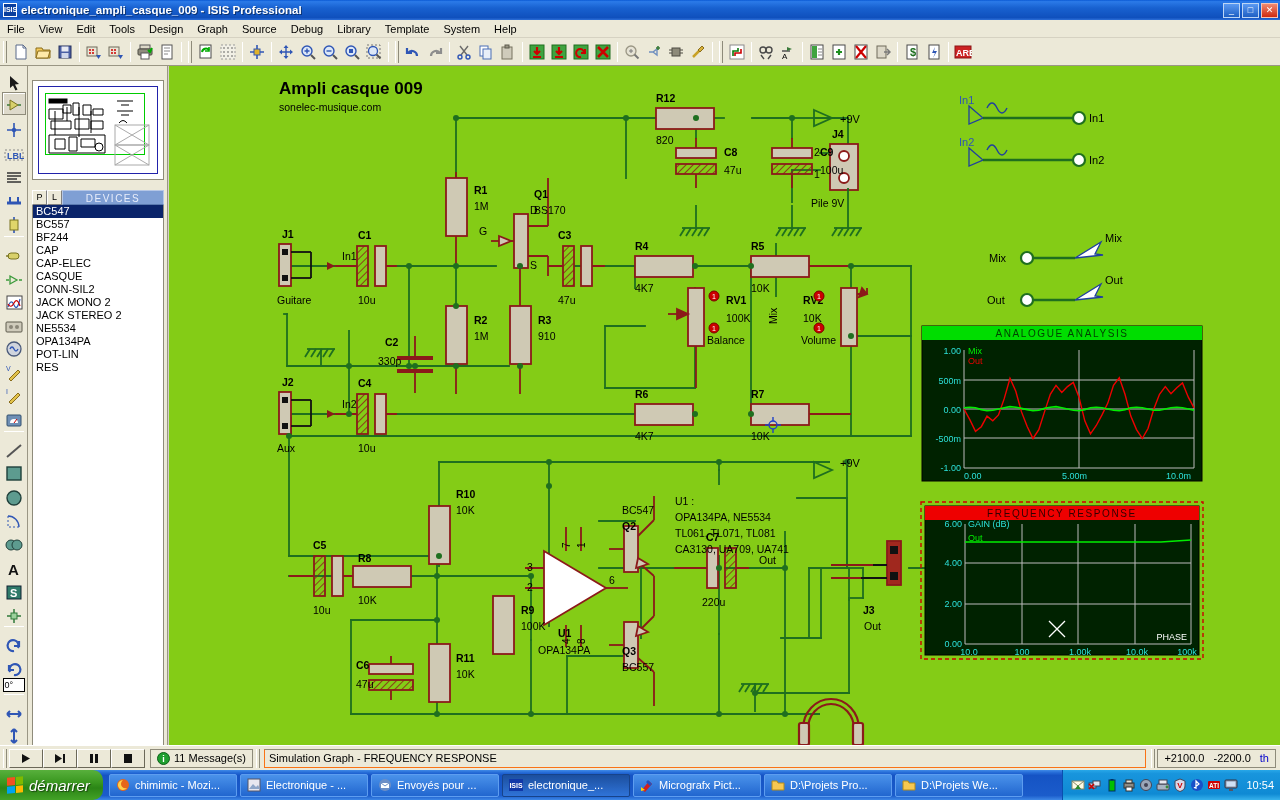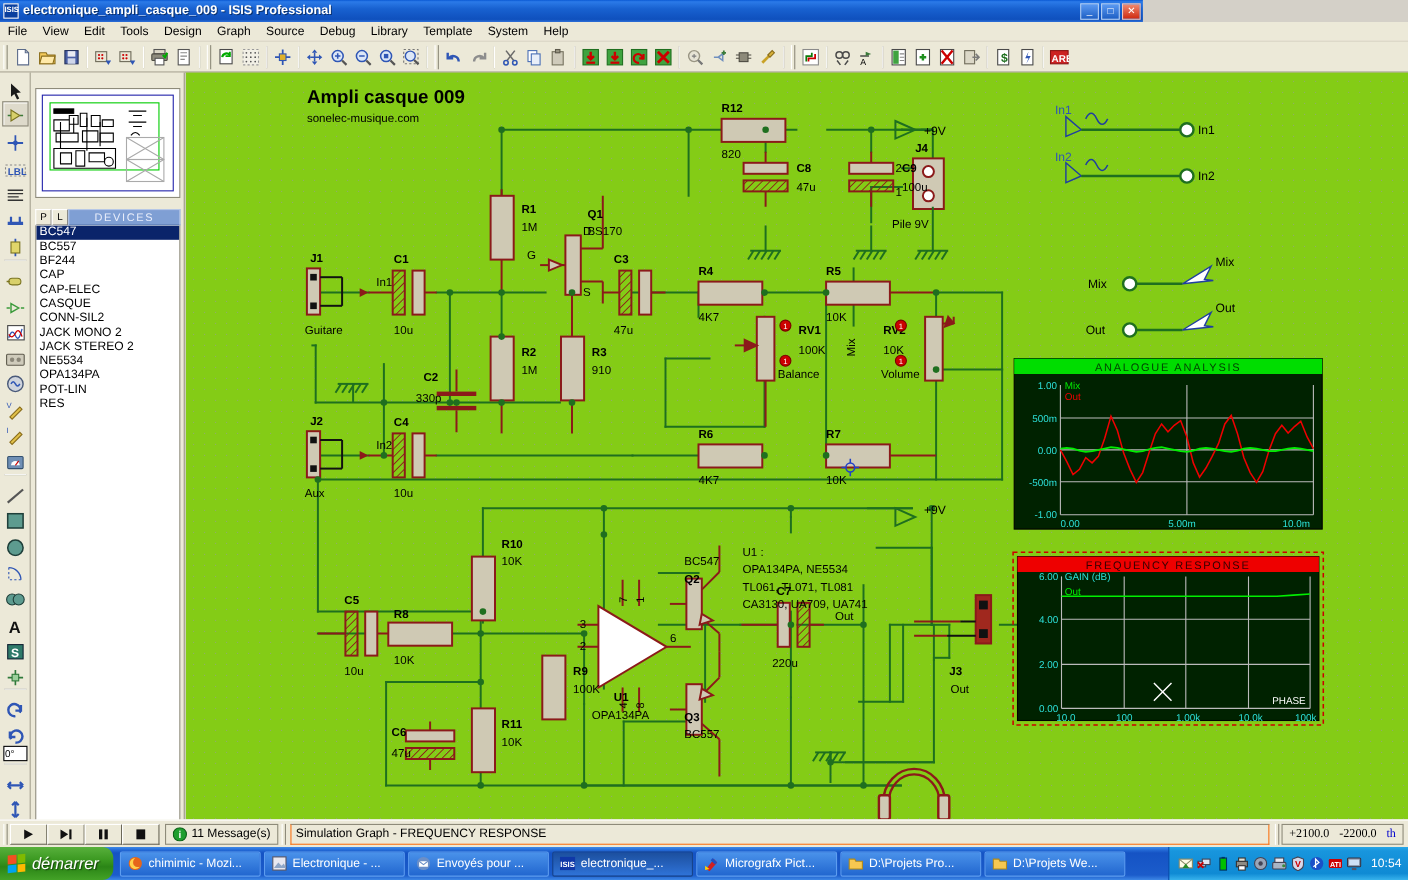--- a/index.html
+++ b/index.html
@@ -8,21 +8,21 @@
     width: 1280px; height: 800px;
     overflow: hidden;
     font-family: "Liberation Sans", sans-serif;
     font-size: 11px;
     background: #d4d0c8;
   }
   #app { position: relative; width: 1280px; height: 800px; }
 
   
   #titlebar {
-    position: absolute; left:0; top:0; width:1039px; height:20px;
+    position: absolute; left:0; top:0; width:1280px; height:20px;
     background: linear-gradient(to bottom, #0a59d4 0%, #2b7ae8 8%, #1861d0 40%, #0f50bd 88%, #2d6fd8 100%);
     display: flex; align-items: center;
   }
   #titlebar .tb-icon {
     width:14px;height:14px;margin-left:3px;margin-right:4px;
     background:#0a3f9e; border:1px solid #ffffff;
     color:#fff; font-size:7px; line-height:12px; text-align:center;
     font-family:"Liberation Sans", sans-serif; font-weight:bold;
   }
   #titlebar .tb-title {
@@ -132,21 +132,21 @@
     display:flex;align-items:center;justify-content:center;
   }
   .msgbox { display:flex;align-items:center;gap:4px; padding:0 6px; height:19px;
     border:1px solid #8e8b7a; background:#ece9d8; font-size:11px; color:#000;}
   .simbox { flex:1; height:19px; margin:0 2px; background:#ece9d8;
     border:1px solid #f97316; border-top-color:#8e8b7a;
     font-size:11px; color:#000; line-height:17px; padding-left:4px;
     overflow:hidden; white-space:nowrap;}
   .coordbox { height:19px; margin-right:4px; background:#ece9d8;
     border:1px solid #8e8b7a; font-size:11px; color:#000; line-height:17px;
-    padding:0 6px; white-space:nowrap; display:flex; align-items:flex-end; gap:9px;font-family:Liberation Serif, serif;}
+    padding:0 6px; white-space:nowrap; display:flex; align-items:flex-end; gap:9px;}
   .coordbox .th { color:#0000cc; }
 
   
   #taskbar {
     position:absolute; left:0; top:770px; width:1280px; height:30px;
     background: linear-gradient(to bottom,#3f8ae8 0%, #246ad6 9%, #1553c4 18%, #1b5ccb 85%, #3d87e6 100%);
     display:flex; align-items:center;
   }
   #startbtn {
     width:103px;height:30px;

